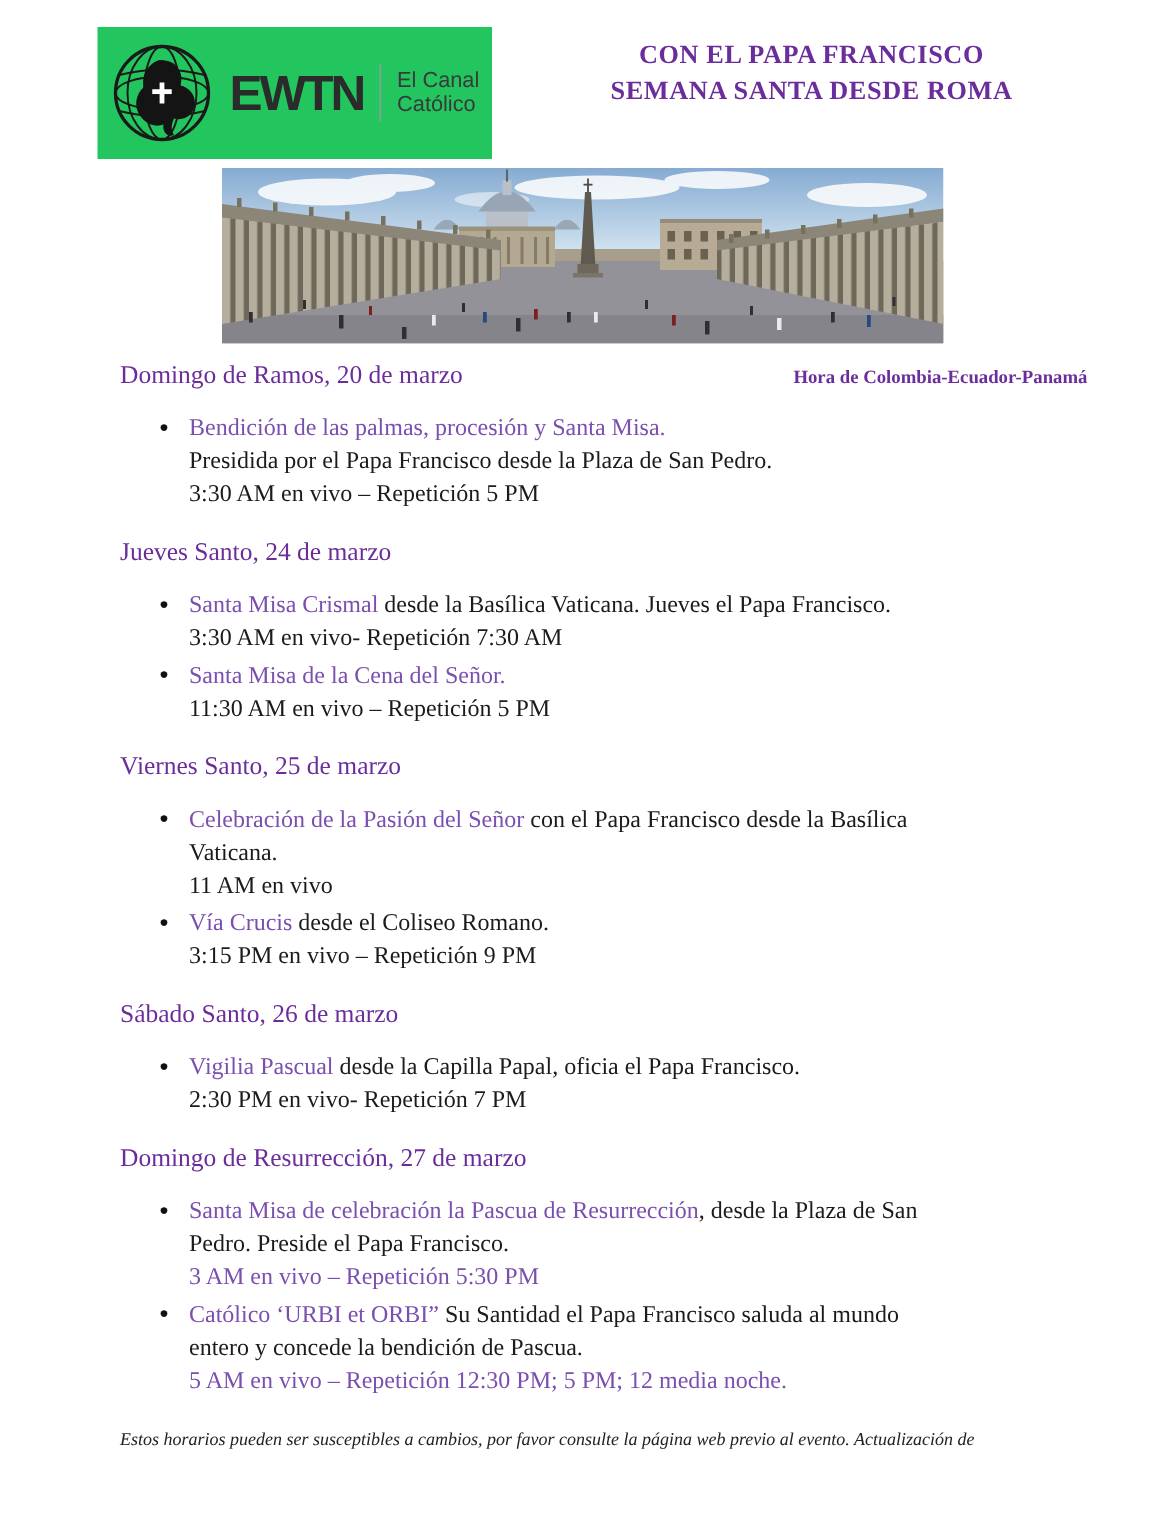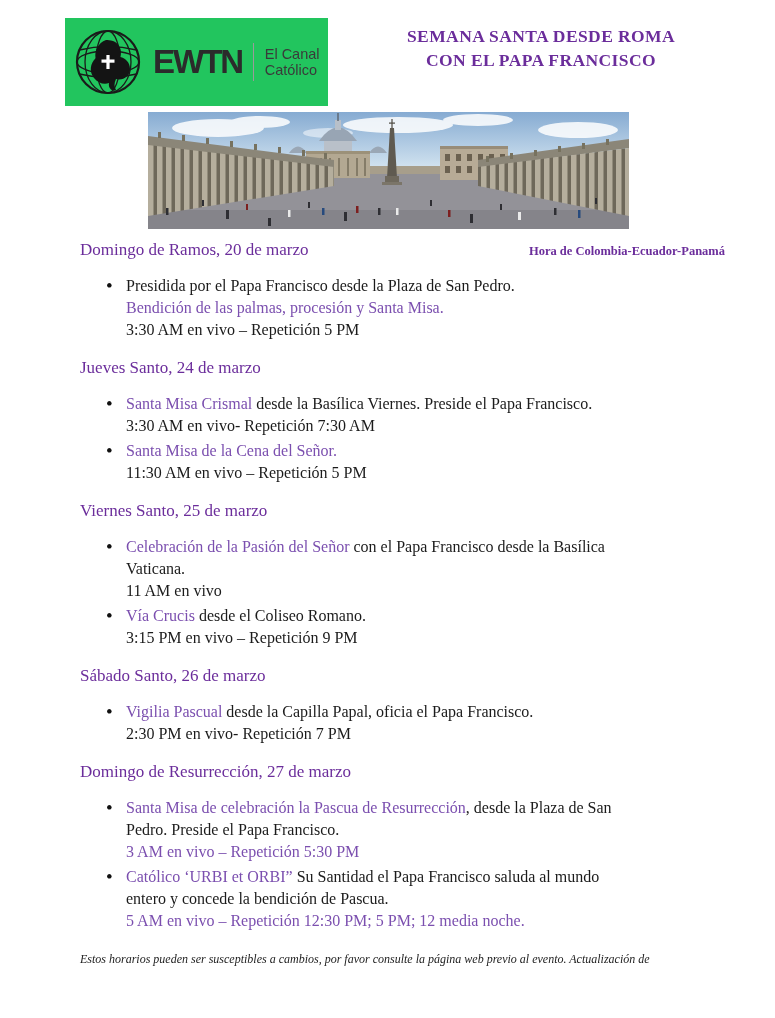--- a/index.html
+++ b/index.html
@@ -60,22 +60,22 @@
         <rect x="33.4" y="28" width="3.2" height="14"></rect>
         <rect x="28.5" y="32.5" width="13" height="3.2"></rect>
       </g>
     </svg>
     <span class="brand">EWTN</span>
     <span class="divider"></span>
     <span class="tagline">El Canal Católico</span>
   </div>
 
   <div class="doc-title">
+    <div>CON EL PAPA FRANCISCO</div>
     <div>SEMANA SANTA DESDE ROMA</div>
-    <div>CON EL PAPA FRANCISCO</div>
   </div>
 
   <svg class="photo" viewBox="0 0 481 117" width="481" height="117">
     <defs>
       <linearGradient id="sky" x1="0" y1="0" x2="0" y2="1">
         <stop offset="0" stop-color="#86abd2"></stop>
           <stop offset="0.7" stop-color="#c8dcec"></stop>
           <stop offset="1" stop-color="#e9f1f7"></stop>
       </linearGradient>
       <pattern id="cols" width="9" height="10" patternUnits="userSpaceOnUse">
@@ -190,33 +190,33 @@
 
   <div class="content">
     <div>
         <div class="section">
           <div class="section-head">
             <h2 class="section-heading">Domingo de Ramos, 20 de marzo</h2>
             <span class="tz-note">Hora de Colombia-Ecuador-Panamá</span>
           </div>
           <ul class="items">
             <li class="item">
+              <div class="line"><span class="seg accent">Bendición de las palmas, procesión y Santa Misa.</span></div>
               <div class="line"><span class="seg">Presidida por el Papa Francisco desde la Plaza de San Pedro.</span></div>
-              <div class="line"><span class="seg accent">Bendición de las palmas, procesión y Santa Misa.</span></div>
               <div class="line"><span class="seg">3:30 AM en vivo – Repetición 5 PM</span></div>
             </li>
           </ul>
         </div>
         <div class="section">
           <div class="section-head">
             <h2 class="section-heading">Jueves Santo, 24 de marzo</h2>
           </div>
           <ul class="items">
             <li class="item">
-              <div class="line"><span class="seg accent">Santa Misa Crismal</span><span class="seg"> desde la Basílica Viernes. Preside el Papa Francisco.</span></div>
+              <div class="line"><span class="seg accent">Santa Misa Crismal</span><span class="seg"> desde la Basílica Vaticana. Jueves el Papa Francisco.</span></div>
               <div class="line"><span class="seg">3:30 AM en vivo- Repetición 7:30 AM</span></div>
             </li>
             <li class="item">
               <div class="line"><span class="seg accent">Santa Misa de la Cena del Señor.</span></div>
               <div class="line"><span class="seg">11:30 AM en vivo – Repetición 5 PM</span></div>
             </li>
           </ul>
         </div>
         <div class="section">
           <div class="section-head">

